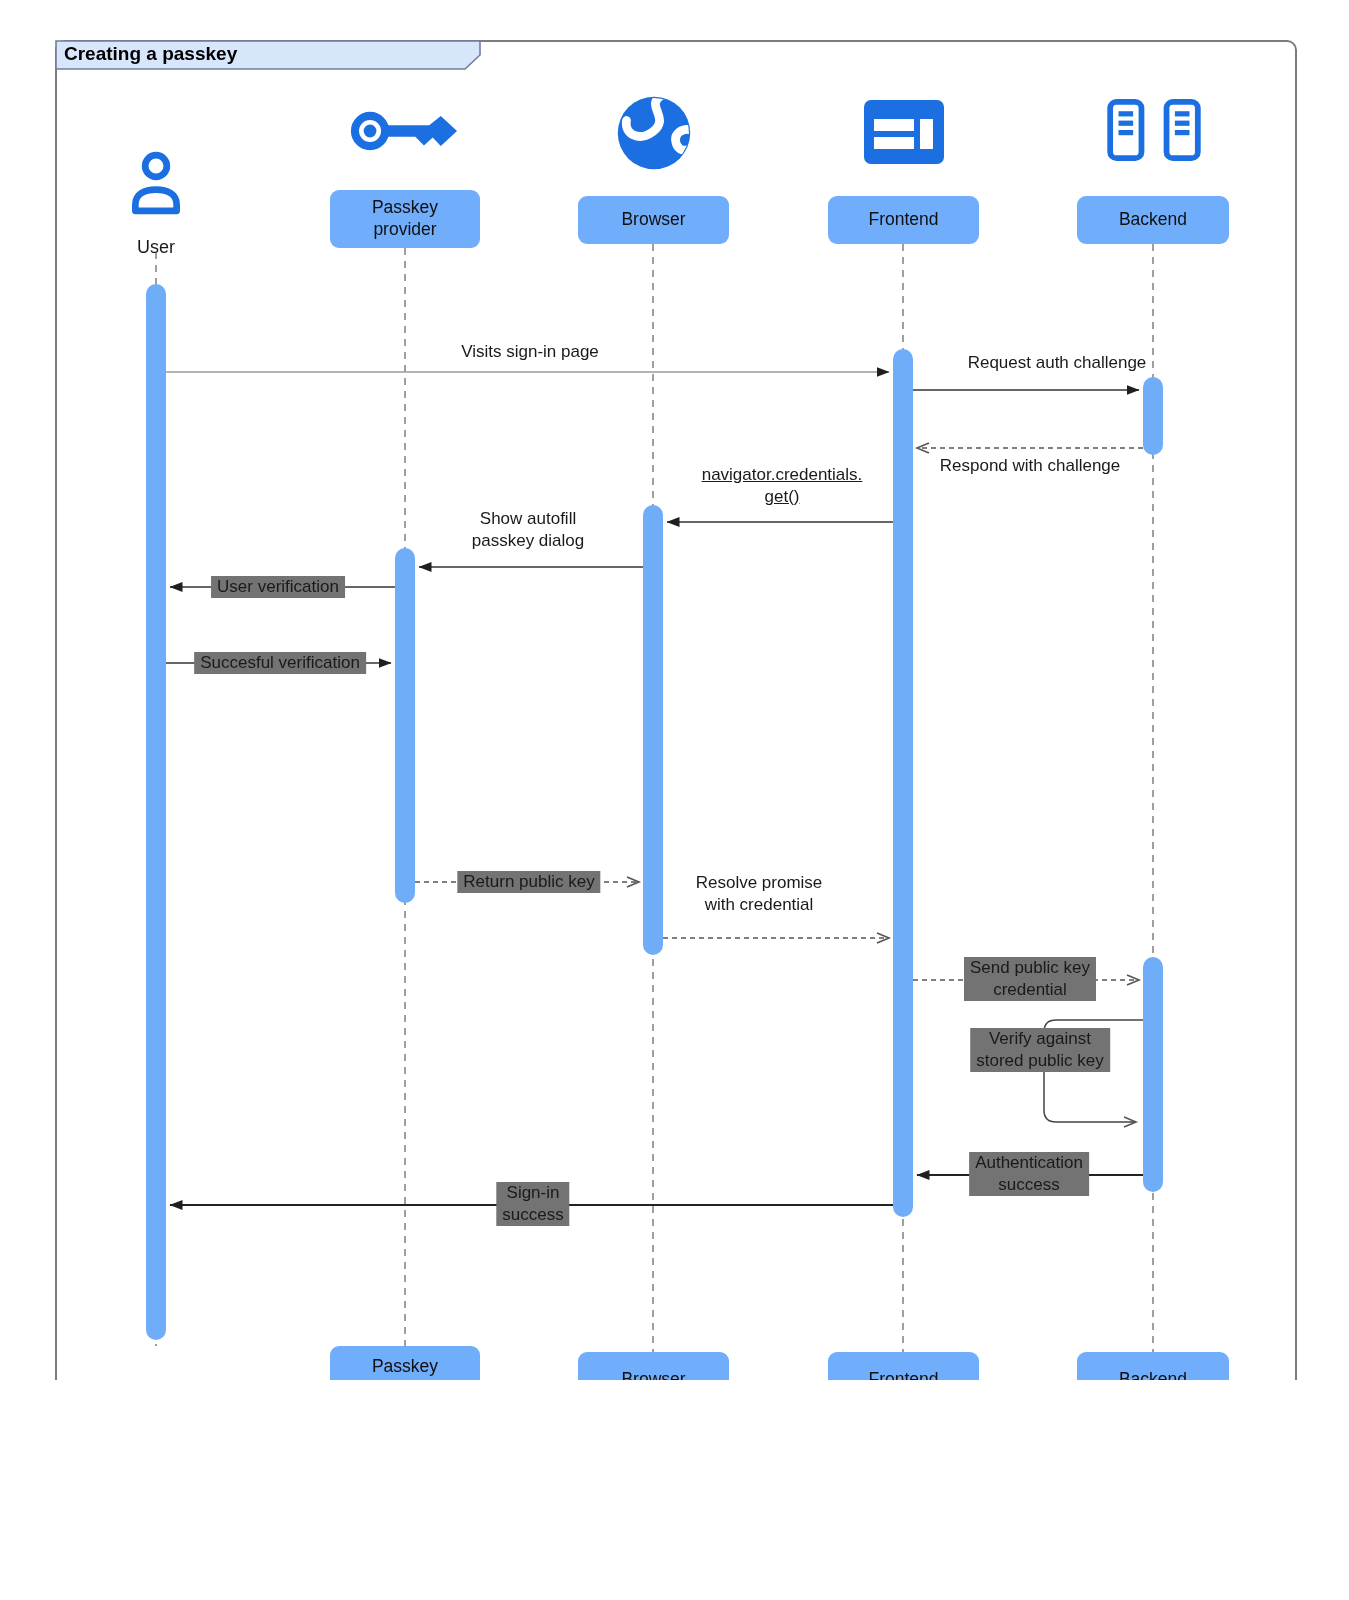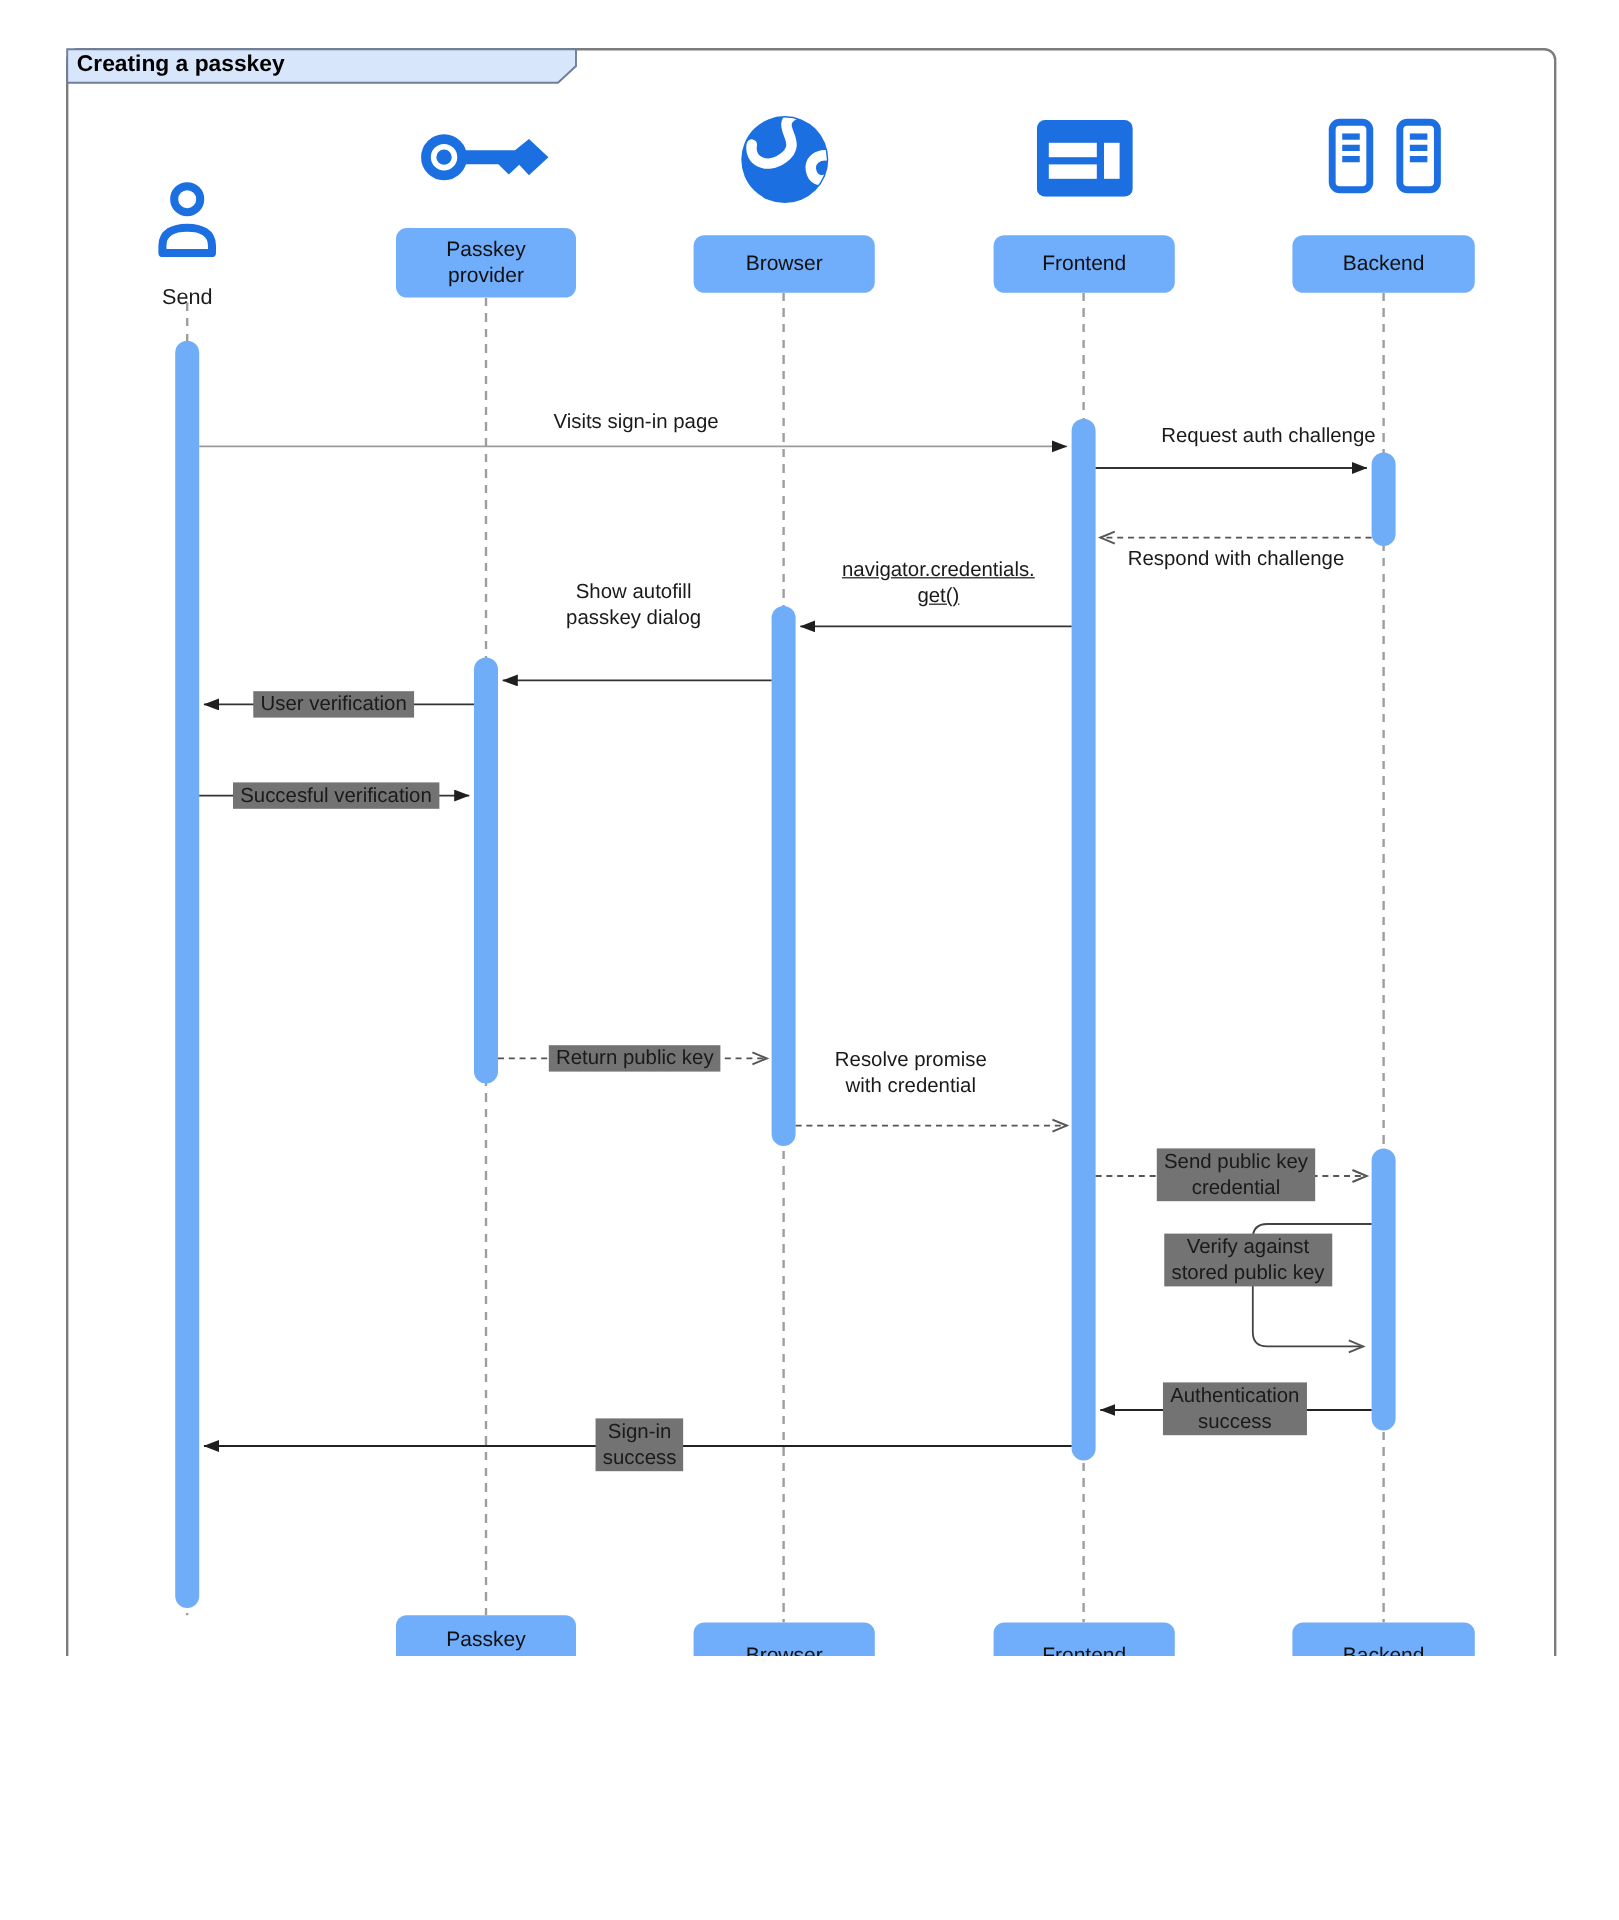--- a/index.html
+++ b/index.html
@@ -88,21 +88,21 @@
     <rect x="4" y="3" width="30" height="54" rx="6" fill="#fff" stroke="#1b6fe0" stroke-width="5.5"></rect>
     <rect x="12" y="12" width="14" height="5" fill="#1b6fe0"></rect>
     <rect x="12" y="21" width="14" height="5" fill="#1b6fe0"></rect>
     <rect x="12" y="30" width="14" height="5" fill="#1b6fe0"></rect>
     <rect x="58" y="3" width="30" height="54" rx="6" fill="#fff" stroke="#1b6fe0" stroke-width="5.5"></rect>
     <rect x="66" y="12" width="14" height="5" fill="#1b6fe0"></rect>
     <rect x="66" y="21" width="14" height="5" fill="#1b6fe0"></rect>
     <rect x="66" y="30" width="14" height="5" fill="#1b6fe0"></rect>
   </svg>
 
-  <div class="actor-label" style="left:156px;top:237px;">Send</div>
+  <div class="actor-label" style="left:156px;top:237px;">User</div>
 
   <div class="pbox z6" style="left:330px;top:190px;width:150px;height:58px;">
     <span class="inner">Passkey provider</span>
   </div>
   <div class="pbox z6" style="left:578px;top:196px;width:151px;height:48px;">
     <span>Browser</span>
   </div>
   <div class="pbox z6" style="left:828px;top:196px;width:151px;height:48px;">
     <span>Frontend</span>
   </div>
@@ -145,21 +145,21 @@
     <path d="M1143 1020 H1056 Q1044 1020 1044 1032 V1110 Q1044 1122 1056 1122 H1136" fill="none" stroke="#444" stroke-width="1.5" marker-end="url(#mO)"></path>
     <line x1="1143" y1="1175" x2="917" y2="1175" stroke="#222" stroke-width="1.8" marker-end="url(#mF)"></line>
     <line x1="893" y1="1205" x2="170" y2="1205" stroke="#222" stroke-width="1.8" marker-end="url(#mF)"></line>
   </svg>
 
   <div class="mlabel" style="left:530px;top:341px;">Visits sign-in page</div>
   <div class="mlabel" style="left:1030px;top:352px;margin-left:27px;">Request auth challenge</div>
   <div class="mlabel" style="left:1030px;top:455px;">Respond with challenge</div>
   <div class="mlabel" style="left:782px;top:464px;text-decoration:underline;">navigator.credentials.
 get()</div>
-  <div class="mlabel" style="left:528px;top:482px;">Show autofill
+  <div class="mlabel" style="left:528px;top:508px;">Show autofill
 passkey dialog</div>
   <div class="mlabel bg" style="left:278px;top:576px;">User verification</div>
   <div class="mlabel bg" style="left:280px;top:652px;">Succesful verification</div>
   <div class="mlabel bg" style="left:529px;top:871px;">Return public key</div>
   <div class="mlabel" style="left:759px;top:872px;">Resolve promise
 with credential</div>
   <div class="mlabel bg" style="left:1030px;top:957px;">Send public key
 credential</div>
   <div class="mlabel bg" style="left:1040px;top:1028px;">Verify against
 stored public key</div>

